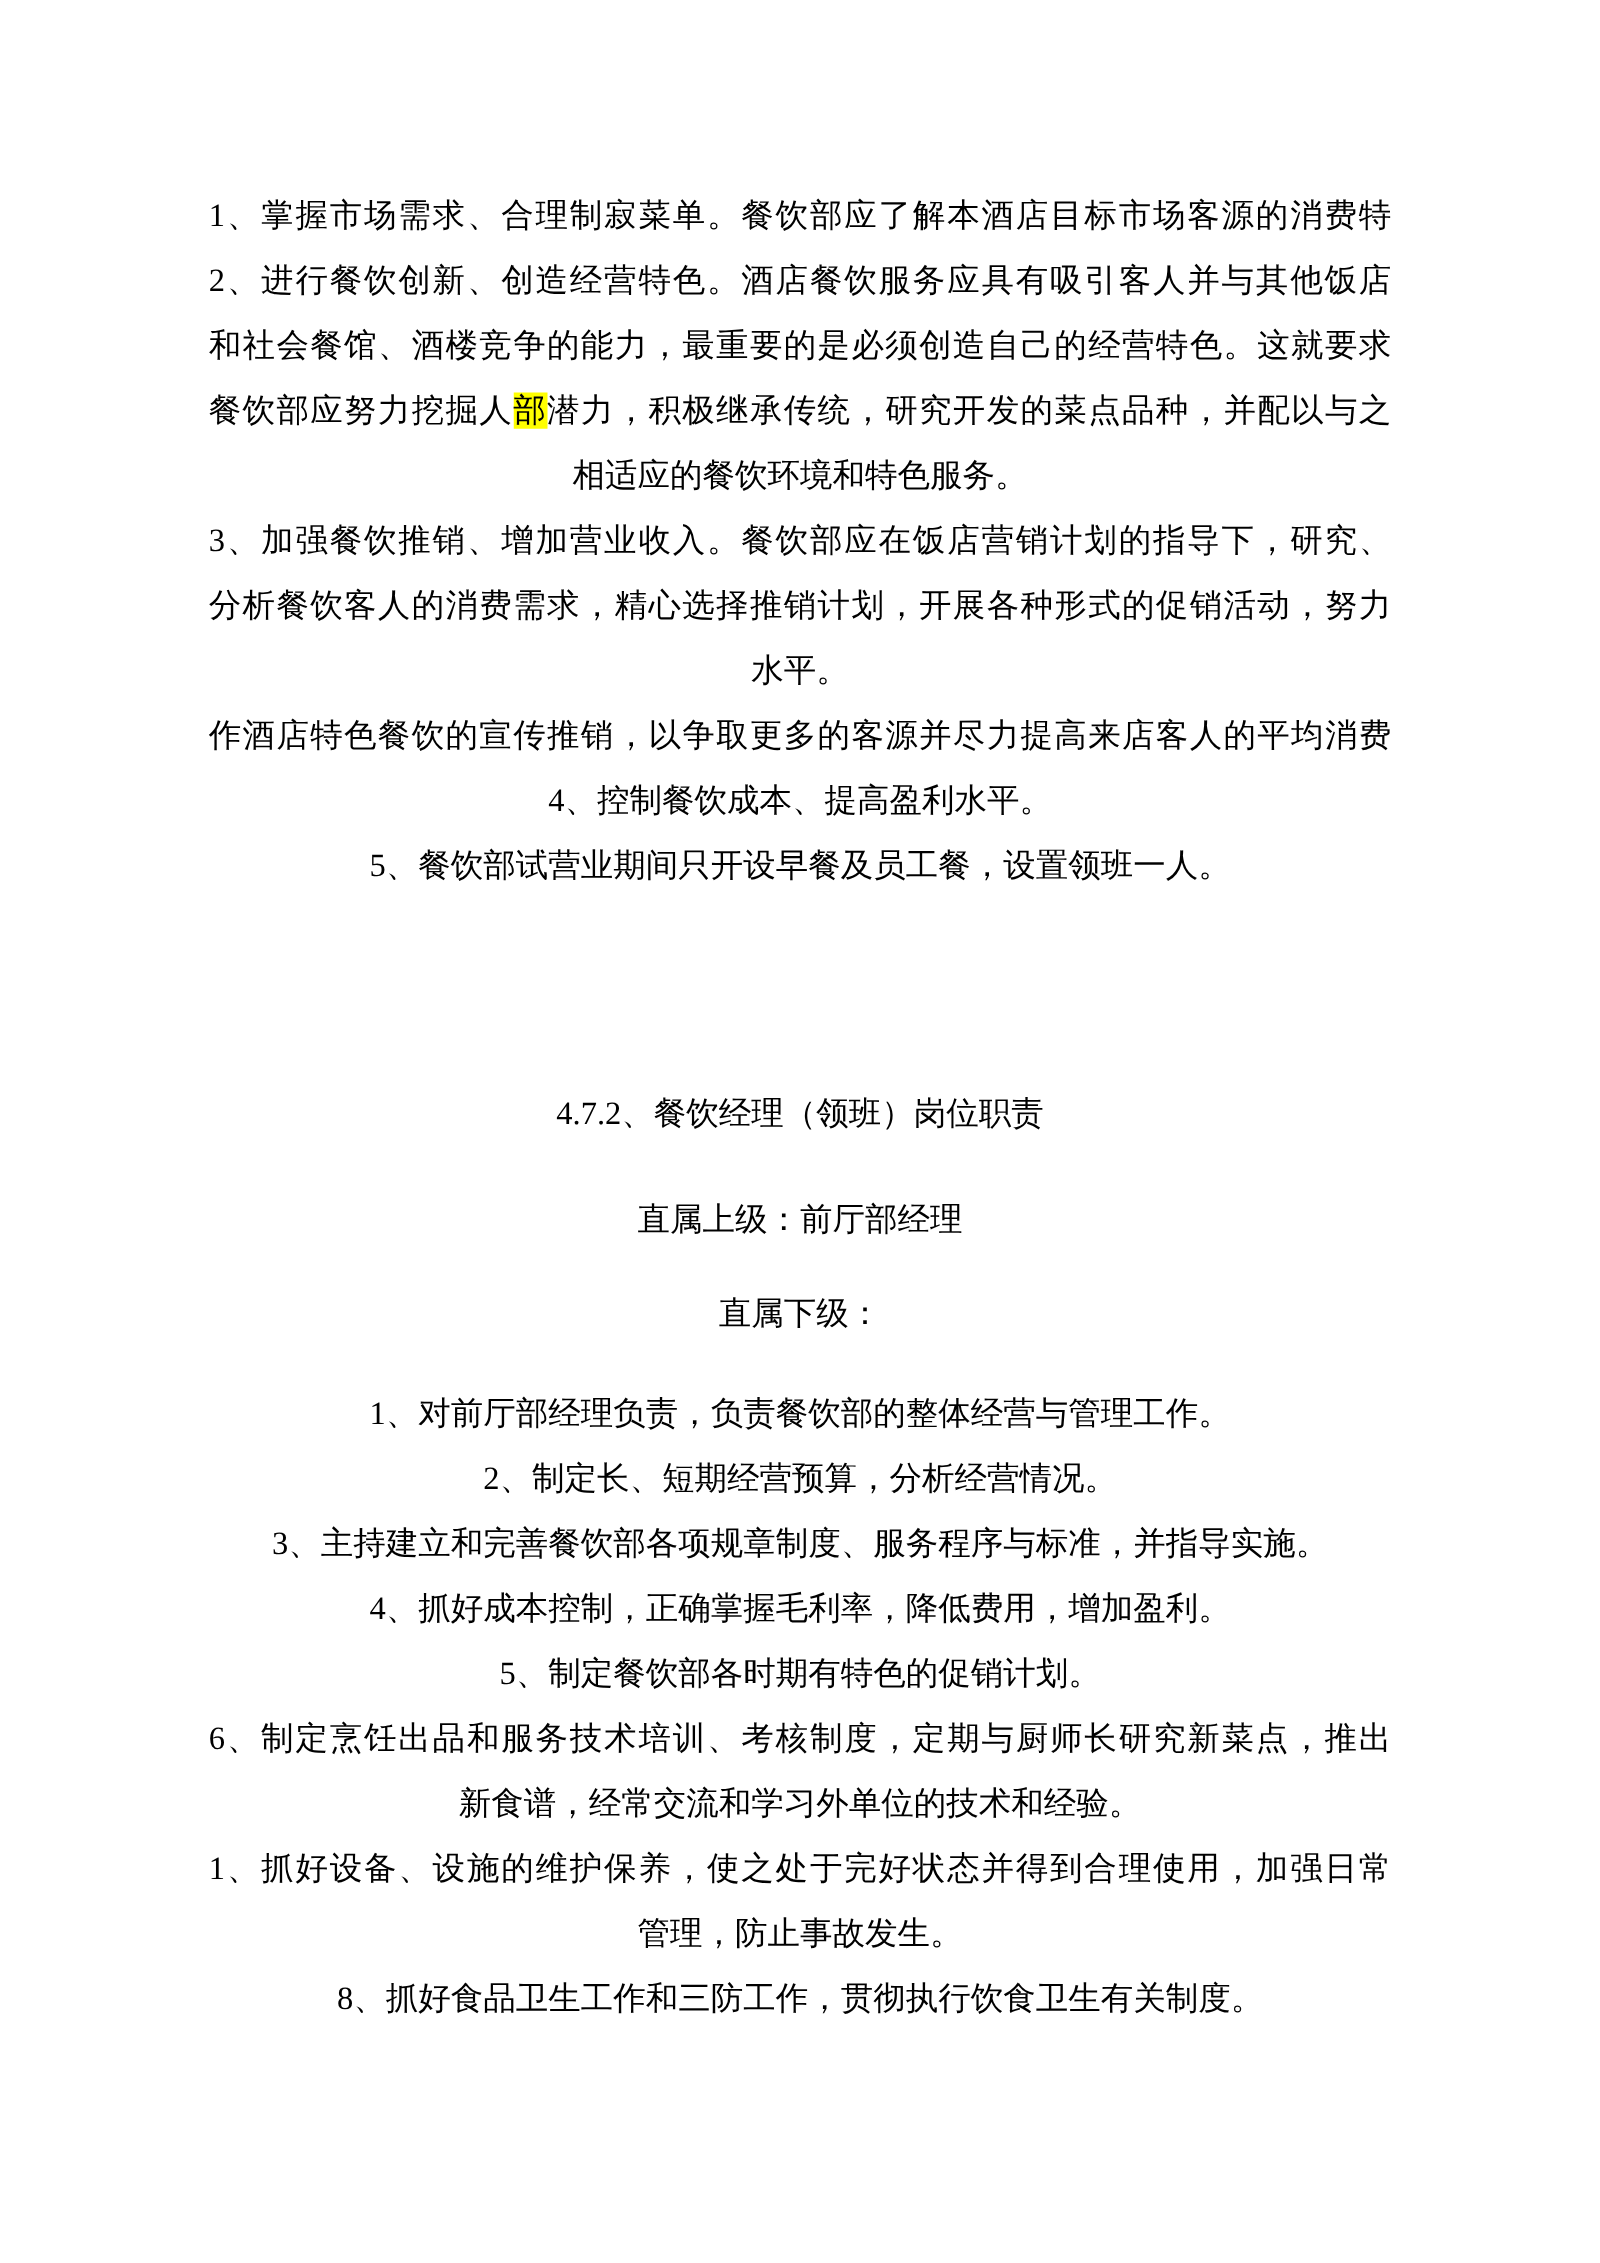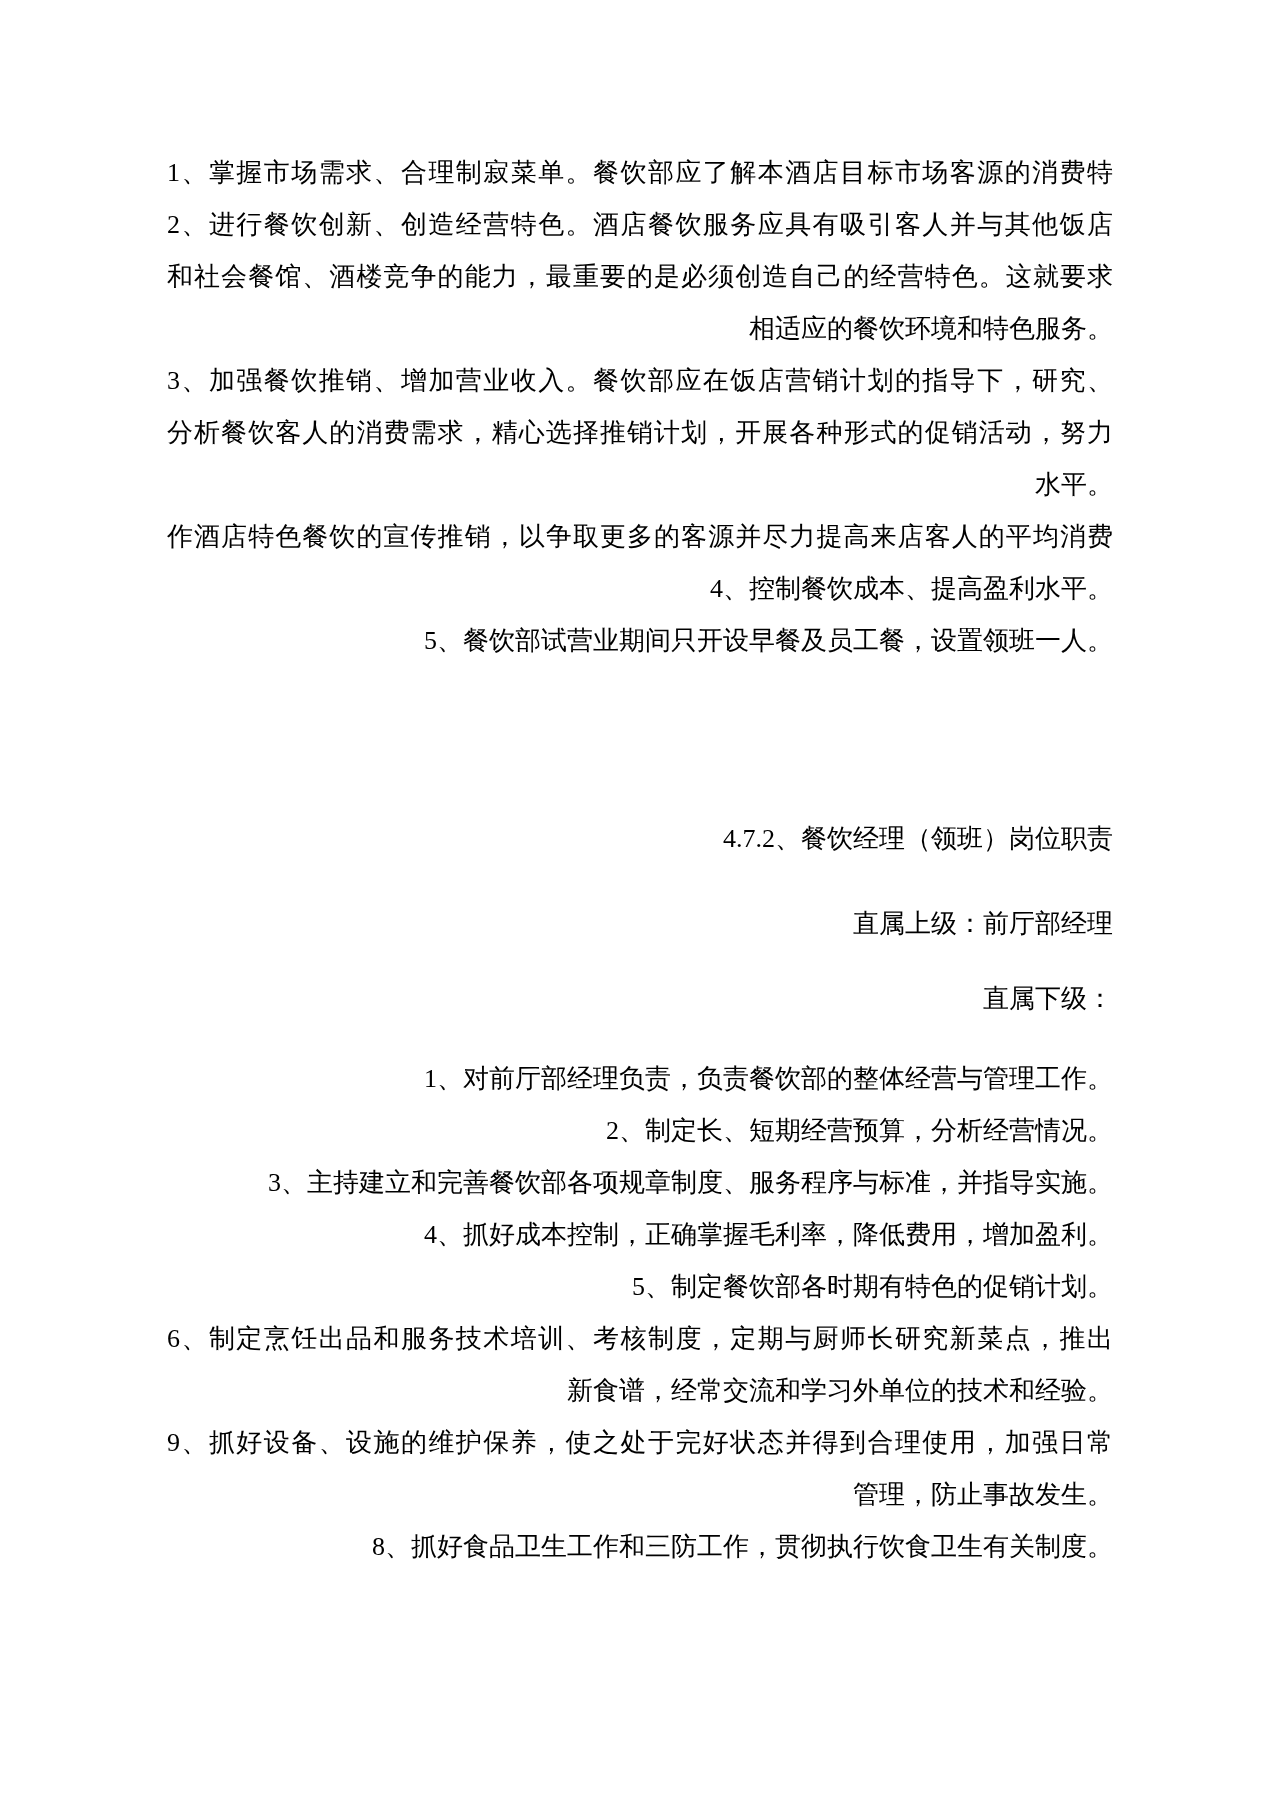--- a/index.html
+++ b/index.html
@@ -14,41 +14,42 @@
   }
   .content {
     position: absolute;
     left: 167px;
     top: 147px;
     width: 946px;
     font-size: 26px;
     line-height: 52px;
     overflow: hidden;
   }
-  .ln { text-align: right; }
+  .ln { text-align: center; }
   .ln.full { text-align: justify; text-align-last: justify; }
   mark.hl {
     background: #ffff00;
     color: inherit;
     padding: 0;
   }
   .gap-heading { margin-top: 146px; }
   .gap-superior { margin-top: 33px; }
   .gap-subordinate { margin-top: 23px; }
   .gap-duties { margin-top: 28px; }
 </style>
 </head>
 <body>
 
 <div class="page">
   <div class="content">
 
     <div class="ln full">1、掌握市场需求、合理制寂菜单。餐饮部应了解本酒店目标市场客源的消费特</div>
     <div class="ln full">2、进行餐饮创新、创造经营特色。酒店餐饮服务应具有吸引客人并与其他饭店</div>
     <div class="ln full">和社会餐馆、酒楼竞争的能力，最重要的是必须创造自己的经营特色。这就要求</div>
+    <div class="ln full"><span>餐饮部应努力挖掘人</span><mark class="hl">部</mark><span>潜力，积极继承传统，研究开发的菜点品种，并配以与之</span></div>
     <div class="ln">相适应的餐饮环境和特色服务。</div>
     <div class="ln full">3、加强餐饮推销、增加营业收入。餐饮部应在饭店营销计划的指导下，研究、</div>
     <div class="ln full">分析餐饮客人的消费需求，精心选择推销计划，开展各种形式的促销活动，努力</div>
     <div class="ln">水平。</div>
     <div class="ln full">作酒店特色餐饮的宣传推销，以争取更多的客源并尽力提高来店客人的平均消费</div>
     <div class="ln">4、控制餐饮成本、提高盈利水平。</div>
     <div class="ln">5、餐饮部试营业期间只开设早餐及员工餐，设置领班一人。</div>
 
     <div class="ln gap-heading">4.7.2、餐饮经理（领班）岗位职责</div>
 
@@ -56,19 +57,19 @@
     <div class="ln gap-subordinate">直属下级：</div>
 
     <div class="duties gap-duties">
       <div class="ln">1、对前厅部经理负责，负责餐饮部的整体经营与管理工作。</div>
       <div class="ln">2、制定长、短期经营预算，分析经营情况。</div>
       <div class="ln">3、主持建立和完善餐饮部各项规章制度、服务程序与标准，并指导实施。</div>
       <div class="ln">4、抓好成本控制，正确掌握毛利率，降低费用，增加盈利。</div>
       <div class="ln">5、制定餐饮部各时期有特色的促销计划。</div>
       <div class="ln full">6、制定烹饪出品和服务技术培训、考核制度，定期与厨师长研究新菜点，推出</div>
       <div class="ln">新食谱，经常交流和学习外单位的技术和经验。</div>
-      <div class="ln full">9、抓好设备、设施的维护保养，使之处于完好状态并得到合理使用，加强日常</div>
+      <div class="ln full">1、抓好设备、设施的维护保养，使之处于完好状态并得到合理使用，加强日常</div>
       <div class="ln">管理，防止事故发生。</div>
       <div class="ln">8、抓好食品卫生工作和三防工作，贯彻执行饮食卫生有关制度。</div>
     </div>
 
   </div>
 </div>
 
 </body></html>

